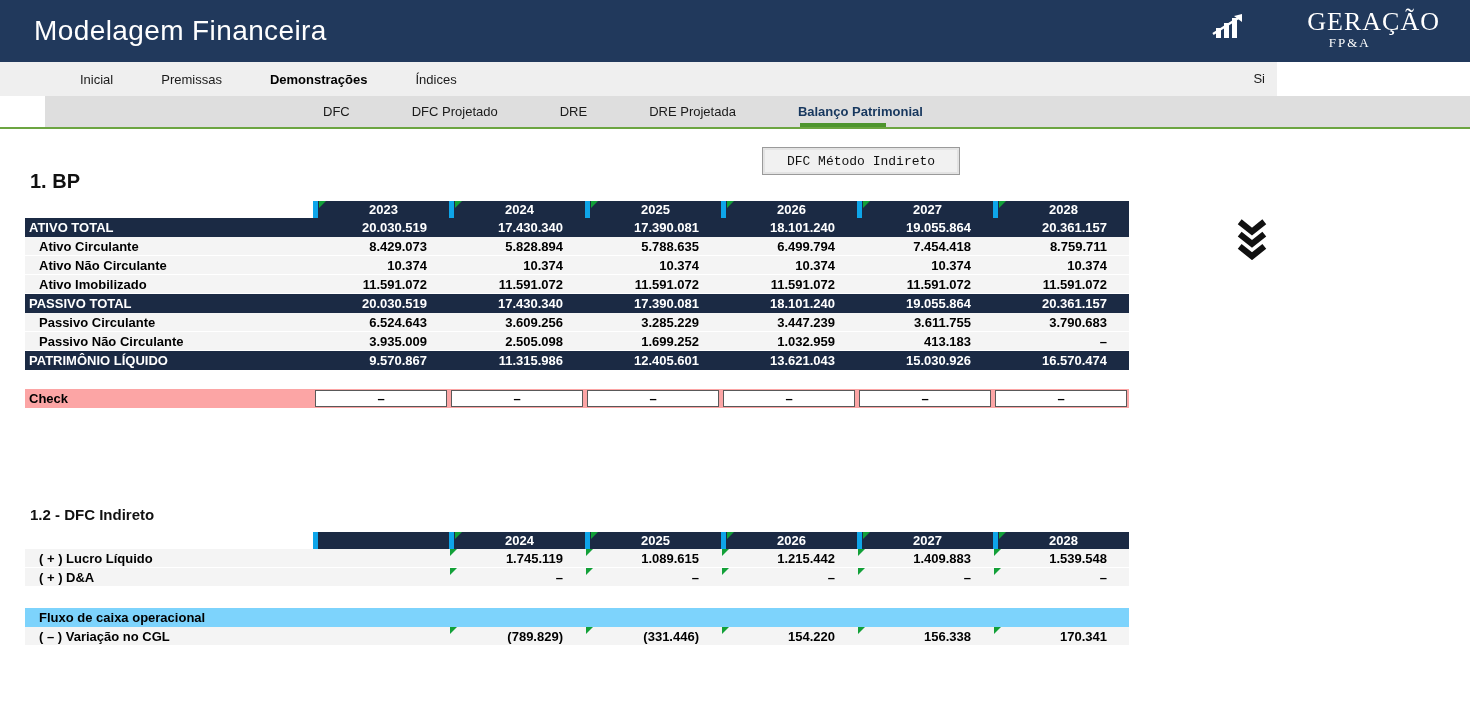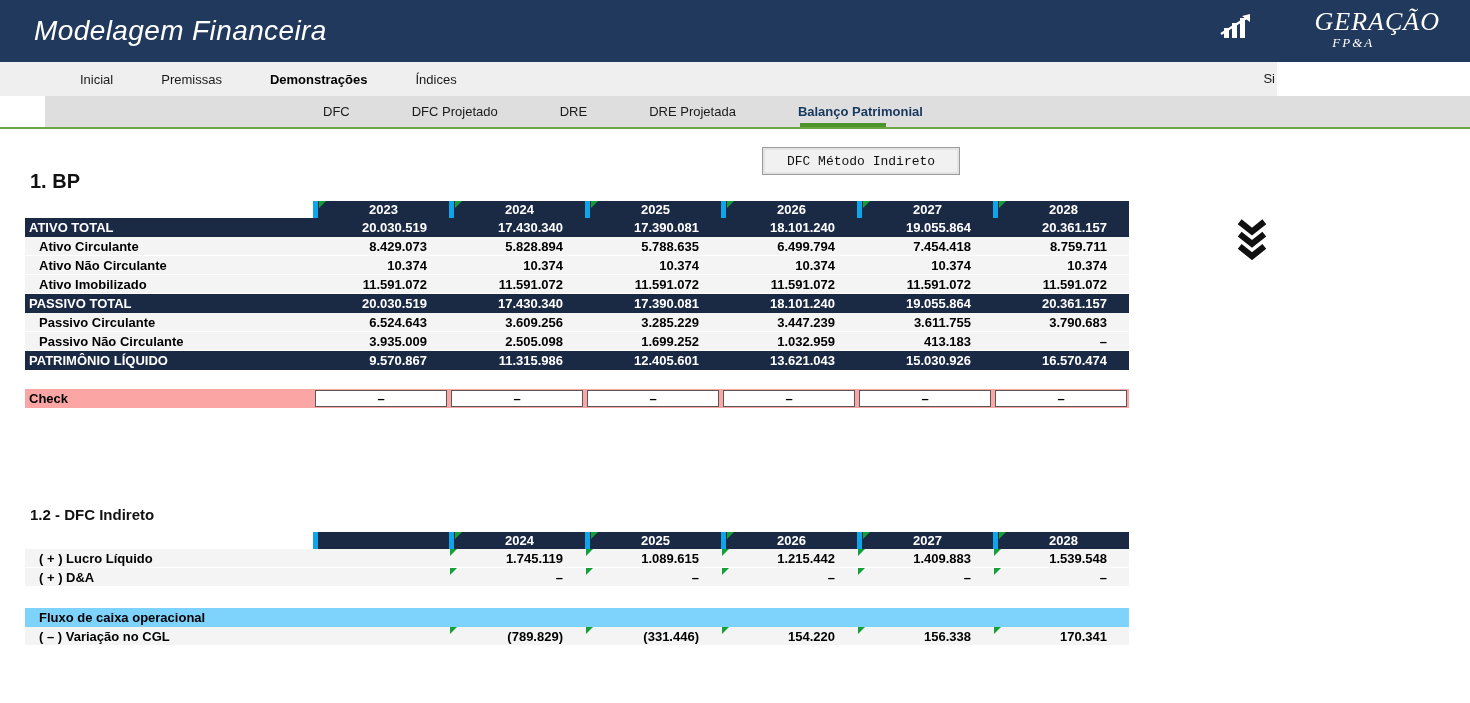--- a/index.html
+++ b/index.html
@@ -1,33 +1,33 @@
 <!DOCTYPE html>
 <html><head>
 <meta charset="utf-8">
 <style>
   * { margin:0; padding:0; box-sizing:border-box; }
   html,body { width:1470px; height:703px; background:#ffffff; overflow:hidden;
     font-family:"Liberation Sans","DejaVu Sans",sans-serif; }
 
   
   .titlebar { position:absolute; left:0; top:0; width:1470px; height:62px;
-    background:#21395C; color:#fff; display:flex; align-items:center;font-style:italic; }
+    background:#21395C; color:#fff; display:flex; align-items:center; }
   .app-title { font-size:28px; font-weight:400; letter-spacing:.4px; padding-left:34px; }
   .logo { position:absolute; right:30px; top:7px; display:flex; align-items:center; gap:8px; color:#fff; }
   .logo-texts { display:flex; flex-direction:column; align-items:center; }
   .logo-name { font-family:"Liberation Serif","DejaVu Serif",serif; font-size:26px; letter-spacing:1px;margin-left:48px; }
   .logo-sub { font-family:"Liberation Serif","DejaVu Serif",serif; font-size:13px; letter-spacing:2px; margin-top:-2px; }
 
   
   .navbar { position:absolute; left:0; top:62px; width:1277px; height:34px;
     background:#EFEFEF; display:flex; align-items:center; gap:48px; padding-left:80px; font-size:13px; color:#1a1a1a; }
   .nav-item { cursor:pointer; white-space:nowrap; }
   .nav-item.active { font-weight:700; color:#000; }
-  .nav-right { position:absolute; right:0px; top:0; height:34px; line-height:34px; padding-right:2px; }
+  .nav-right { position:absolute; right:0px; top:0; height:34px; line-height:34px; padding-right:12px; }
 
   
   .subnav { position:absolute; left:25px; top:96px; width:1445px; height:31px;
     background:#DEDEDE; display:flex; align-items:stretch; gap:62px; padding-left:278px; font-size:13px; color:#1a1a1a;margin-left:20px; }
   .subnav-item { display:flex; align-items:center; position:relative; cursor:pointer; white-space:nowrap; }
   .subnav-item.active { font-weight:700; color:#17375E; }
   .subnav-item.active::after { content:""; position:absolute; left:2px; width:86px; bottom:0; height:4px; background:#4D942D; }
   .green-line { position:absolute; left:0; top:127px; width:1470px; height:2px; background:#6CA541; }
 
   

